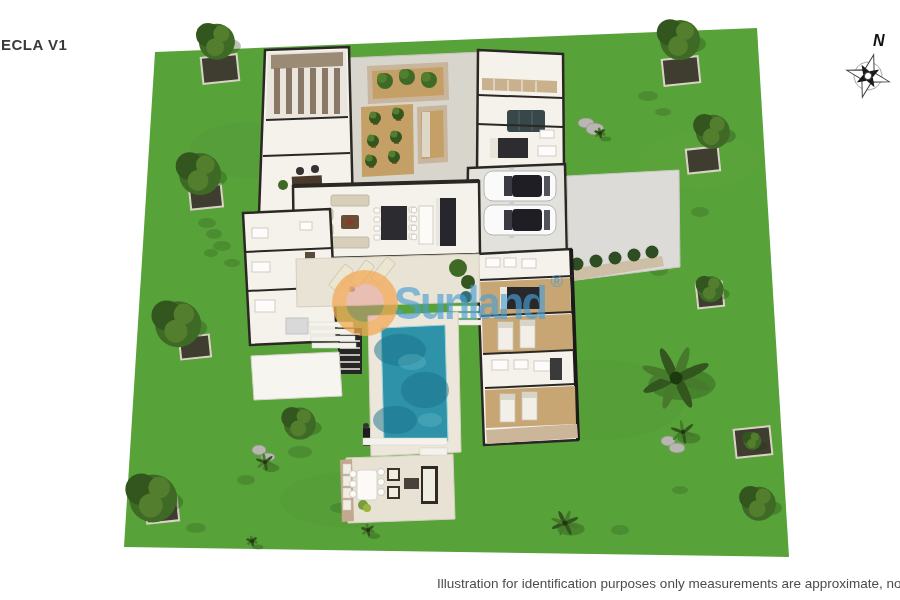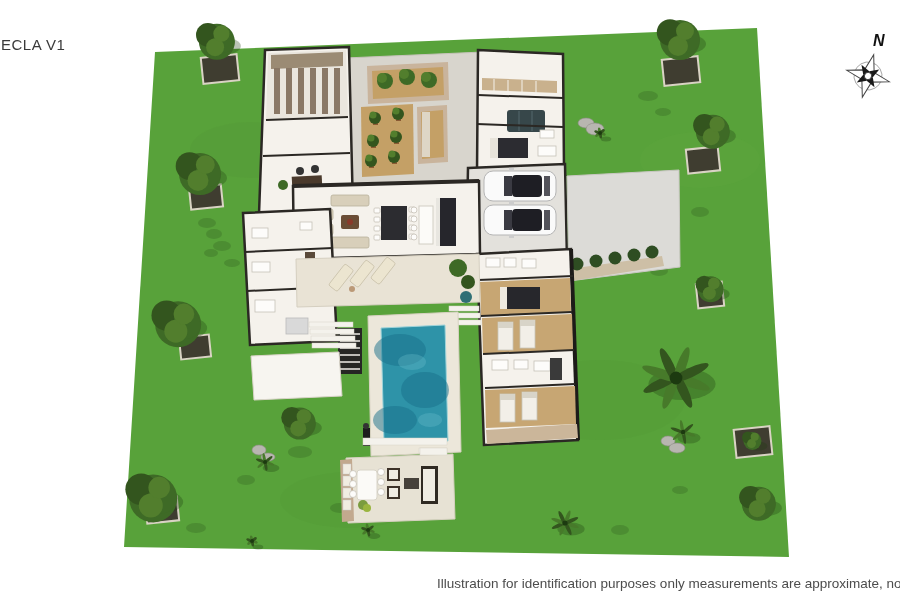--- a/index.html
+++ b/index.html
@@ -1,19 +1,19 @@
 <!DOCTYPE html>
 <html style="--lawn: #58a23a; --lawn_shadow: #1e3d12; --floor: #f5f2ec; --wall: #2b2824; --walkway: #d8d5cd; --dirt: #c4a066; --stone: #c9b49c; --wood: #c7a673; --drive: #dcdbd7; --pool_deck: #ece7da; --pool_water: #2e93a8; --pool_deep: #176f8a; --tree_dark: #33551e; --tree_mid: #3e6a26; --tree_light: #527e2d; --furniture_dark: #2c2c30; --cushion: #e9e2cf; --text_dark: #3a3a3a; --text_gray: #4c4c4c; --watermark_blue: rgba(74,158,212,0.66); --watermark_orange: rgba(245,178,70,0.55); --watermark_pink: rgba(233,146,140,0.45);"><head>
 <meta charset="utf-8">
 <style>
   html,body{margin:0;padding:0;background:#fff;}
   .canvas{position:relative;width:900px;height:600px;background:#fff;overflow:hidden;
           font-family:"Liberation Sans",sans-serif;}
   .scene{position:absolute;left:0;top:0;}
-  .plan-title{position:absolute;left:1px;top:36px;font-size:15px;font-weight:normal;
+  .plan-title{position:absolute;left:1px;top:36px;font-size:15px;font-weight:bold;
               color:var(--text_dark,#3a3a3a);letter-spacing:.5px;white-space:nowrap;}
   .caption{position:absolute;left:437px;top:576px;font-size:13.5px;color:var(--text_gray,#4c4c4c);
            white-space:nowrap;}
   .compass{position:absolute;left:840px;top:28px;width:60px;height:80px;}
   
   .watermark{position:absolute;left:332px;top:270px;display:flex;align-items:center;pointer-events:none;}
   .wm-circle{width:66px;height:66px;border-radius:50%;box-sizing:border-box;
              border:14px solid var(--watermark_orange,rgba(245,178,70,.55));
              background:var(--watermark_pink,rgba(233,146,140,.45));flex:none;}
   .wm-text{font-size:47px;font-weight:bold;line-height:66px;margin-left:-4px;
@@ -503,20 +503,25 @@
           <ellipse cx="252.43412044416732" cy="542.9696155060244" rx="3.5" ry="1.5" transform="rotate(80 252.43412044416732 542.9696155060244)" fill="#33551e"></ellipse>
           <ellipse cx="250.08488889220254" cy="542.2855752193731" rx="3.5" ry="1.5" transform="rotate(140 250.08488889220254 542.2855752193731)" fill="#477a2a"></ellipse>
           <ellipse cx="249.65076844803522" cy="540.3159597133487" rx="3.5" ry="1.5" transform="rotate(200 249.65076844803522 540.3159597133487)" fill="#33551e"></ellipse>
           <ellipse cx="251.56587955583268" cy="539.0303844939756" rx="3.5" ry="1.5" transform="rotate(260 251.56587955583268 539.0303844939756)" fill="#477a2a"></ellipse>
           <ellipse cx="253.91511110779746" cy="539.7144247806269" rx="3.5" ry="1.5" transform="rotate(320 253.91511110779746 539.7144247806269)" fill="#33551e"></ellipse>
           <circle cx="252" cy="541" r="2" fill="#1c3a10"></circle>
         </g>
       </g>
 </svg>
 
+<div class="watermark">
+  <span class="wm-circle"></span>
+  <span class="wm-text">Sunland</span>
+  <span class="wm-reg">®</span>
+</div>
 
 <div class="plan-title">ECLA V1</div>
 
 <div class="compass">
   <svg width="60" height="80" viewBox="0 0 60 80">
     <text x="33" y="18" font-size="16" font-weight="bold" font-style="italic" fill="#111" font-family="Liberation Sans, sans-serif">N</text>
     <g transform="translate(28,48) rotate(15)">
       <circle r="14" fill="none" stroke="#999" stroke-width=".8"></circle>
       <g fill="#fff" stroke="#444" stroke-width="1">
         <path d="M0,-22 L5,-5 L0,0 L-5,-5 Z"></path>

